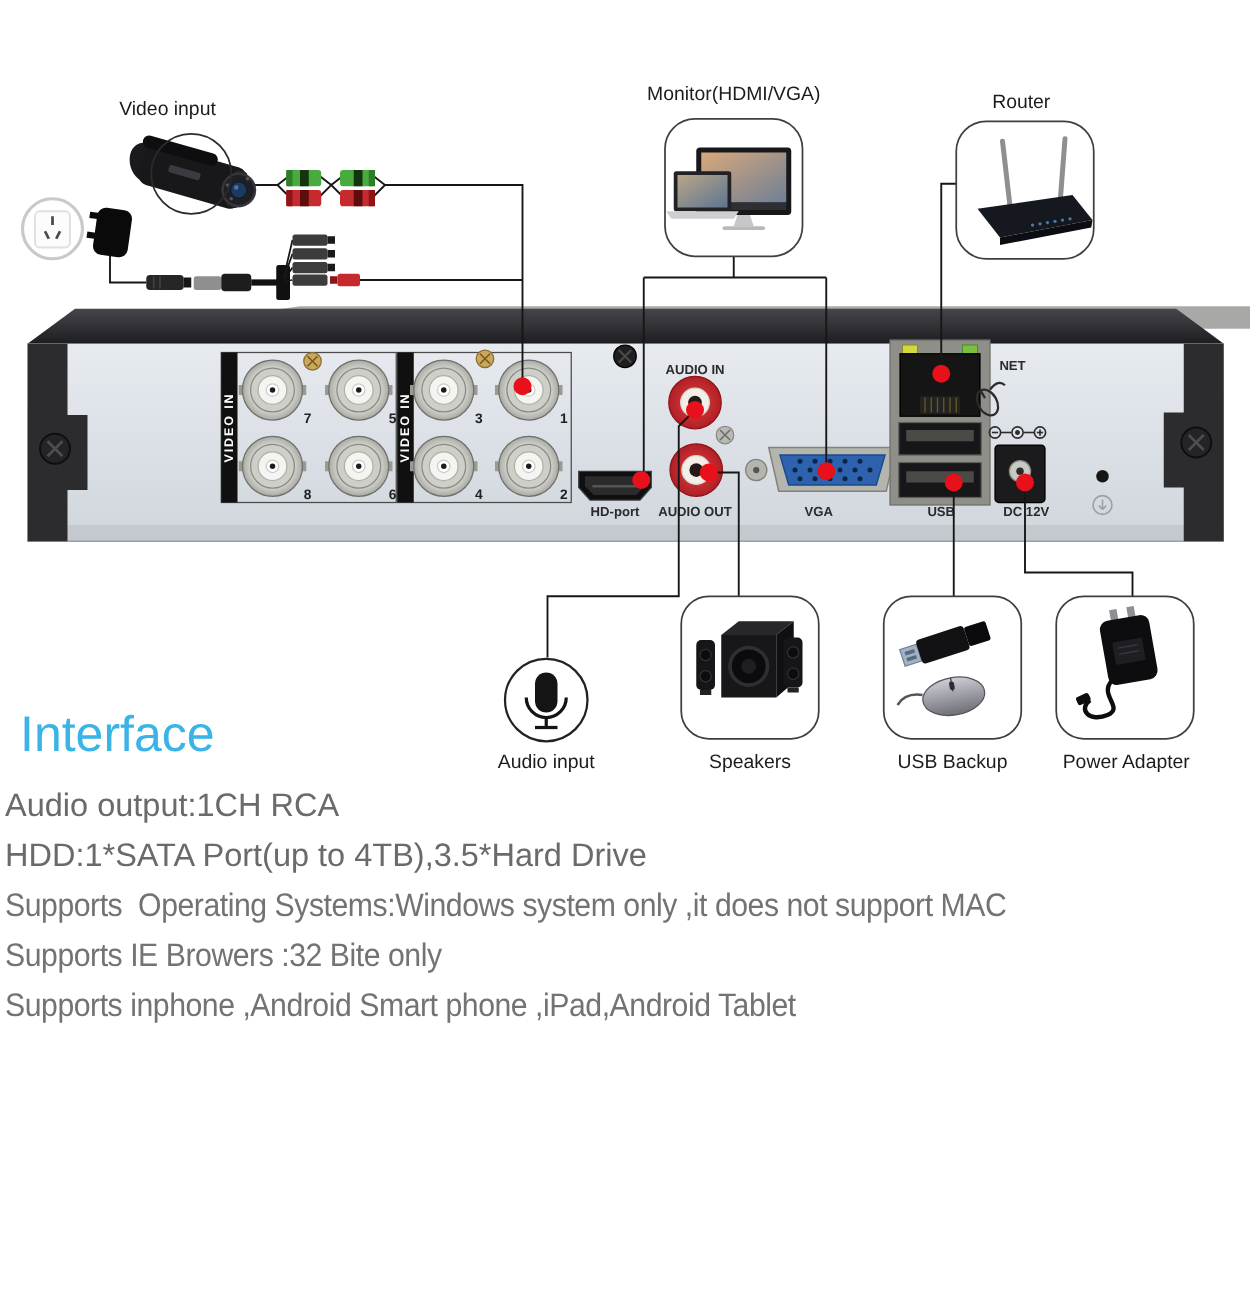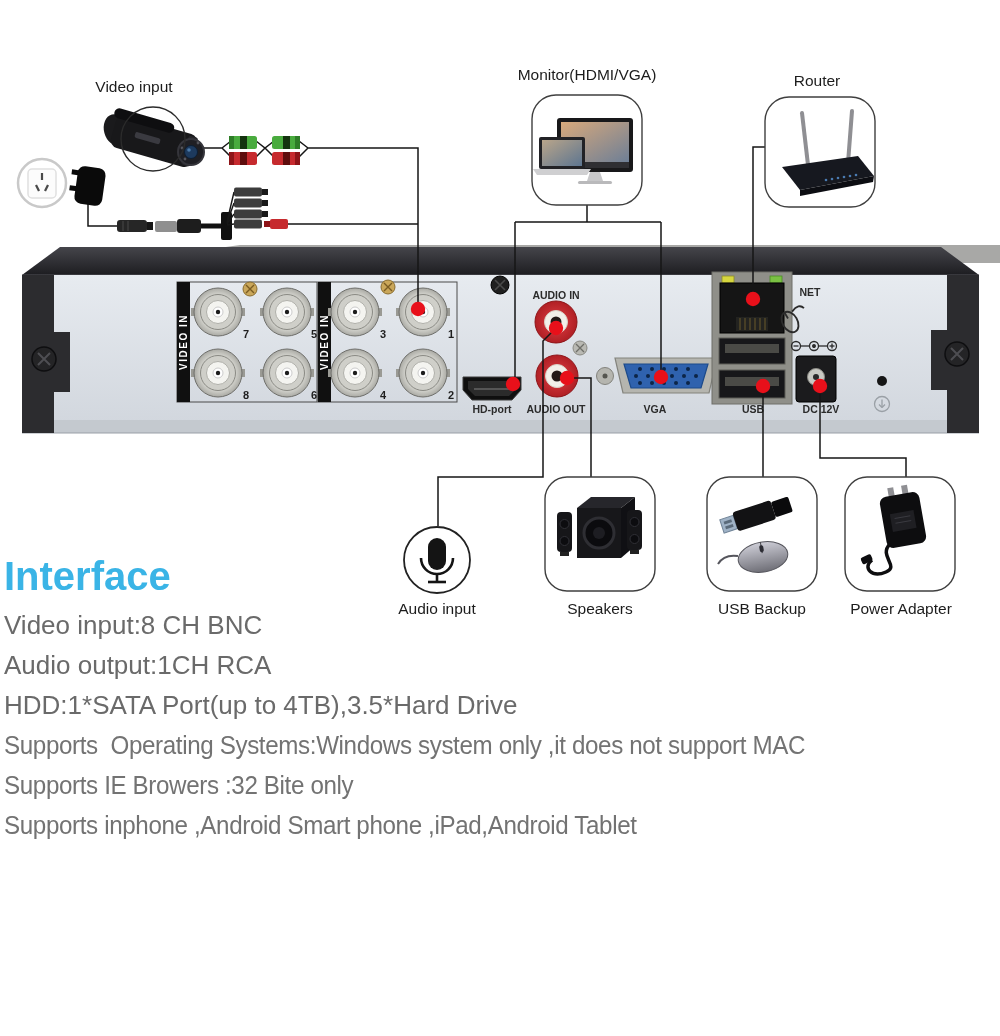--- a/index.html
+++ b/index.html
@@ -1,20 +1,20 @@
 <!DOCTYPE html>
 <html><head>
 <meta charset="utf-8">
 <style>
   html,body{margin:0;padding:0;background:#ffffff;}
   .canvas{position:relative;width:1000px;height:1036px;background:#ffffff;overflow:hidden;
           font-family:"Liberation Sans",sans-serif;}
   .diagram-svg{position:absolute;left:0;top:0;}
   .specs{position:absolute;left:4px;top:552px;width:992px;}
-  .specs h1{margin:0;font-size:40px;line-height:48px;font-weight:700;color:#3ab4e6;
+  .specs h1{margin:12px;font-size:40px;line-height:48px;font-weight:400;color:#3ab4e6;
             font-family:"Liberation Sans",sans-serif;}
   .specs p{margin:0;font-size:26px;line-height:40px;font-weight:400;color:#6a6a6a;}
   .specs p.first{margin-top:5px;}
   .specs p.cond{transform:scaleX(0.93);transform-origin:left center;letter-spacing:-0.4px;color:#737373;}
   text{font-family:"Liberation Sans",sans-serif;}
   .callout-label{font-size:15.5px;fill:#1c1c1c;}
   .port-label{font-size:10.5px;font-weight:bold;fill:#2b2b2b;}
   .bnc-num{font-size:11px;font-weight:bold;fill:#1f1f1f;}
 </style>
 </head>
@@ -401,21 +401,20 @@
       <line x1="-8" y1="2" x2="8" y2="2" stroke="#3a3a40"></line>
     </g>
     <path d="M890,544 C878,556 900,566 886,572 C872,578 862,568 872,560" stroke="#0d0d0f" stroke-width="3.5" fill="none"></path>
     <rect x="861" y="556" width="11" height="7" rx="2" fill="#0d0d0f" transform="rotate(-25 866 559)"></rect>
   </g>
   <text class="callout-label" x="901" y="614" text-anchor="middle">Power Adapter</text>
 </svg>
 
 <div class="specs">
   <h1>Interface</h1>
-  <p class="first">Video input:8 CH BNC</p>
   <p>Audio output:1CH RCA</p>
   <p>HDD:1*SATA Port(up to 4TB),3.5*Hard Drive</p>
   <p class="cond">Supports&nbsp; Operating Systems:Windows system only ,it does not support MAC</p>
   <p class="cond">Supports IE Browers :32 Bite only</p>
   <p class="cond">Supports inphone ,Android Smart phone ,iPad,Android Tablet</p>
 </div>
 
 </div>
 
 </body></html>

